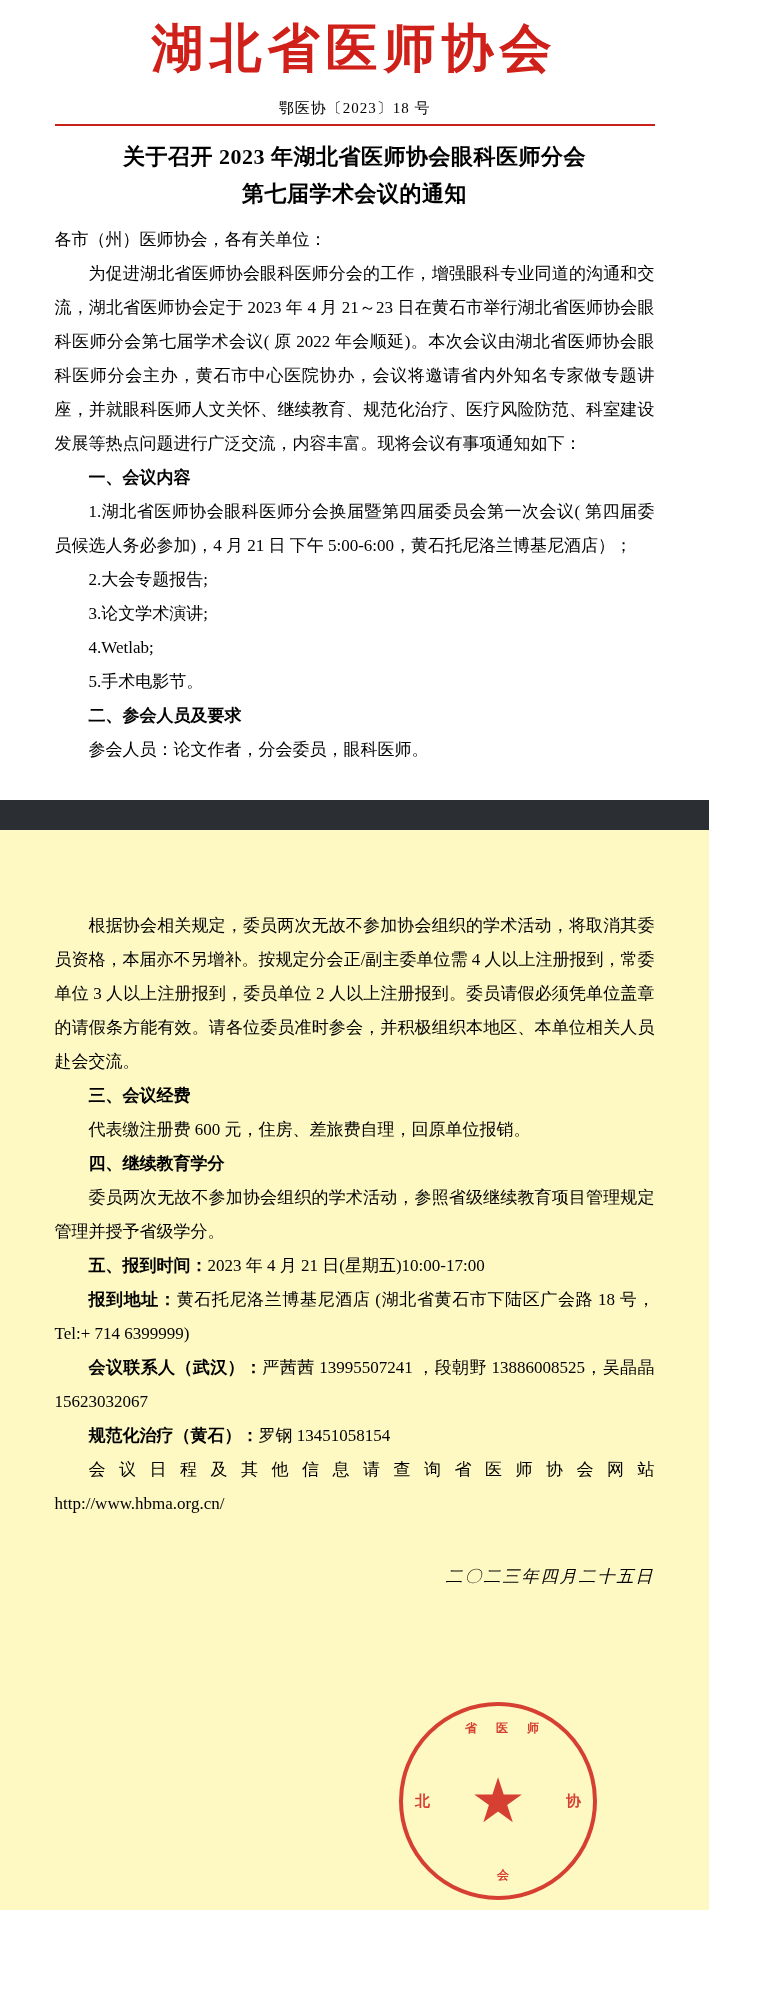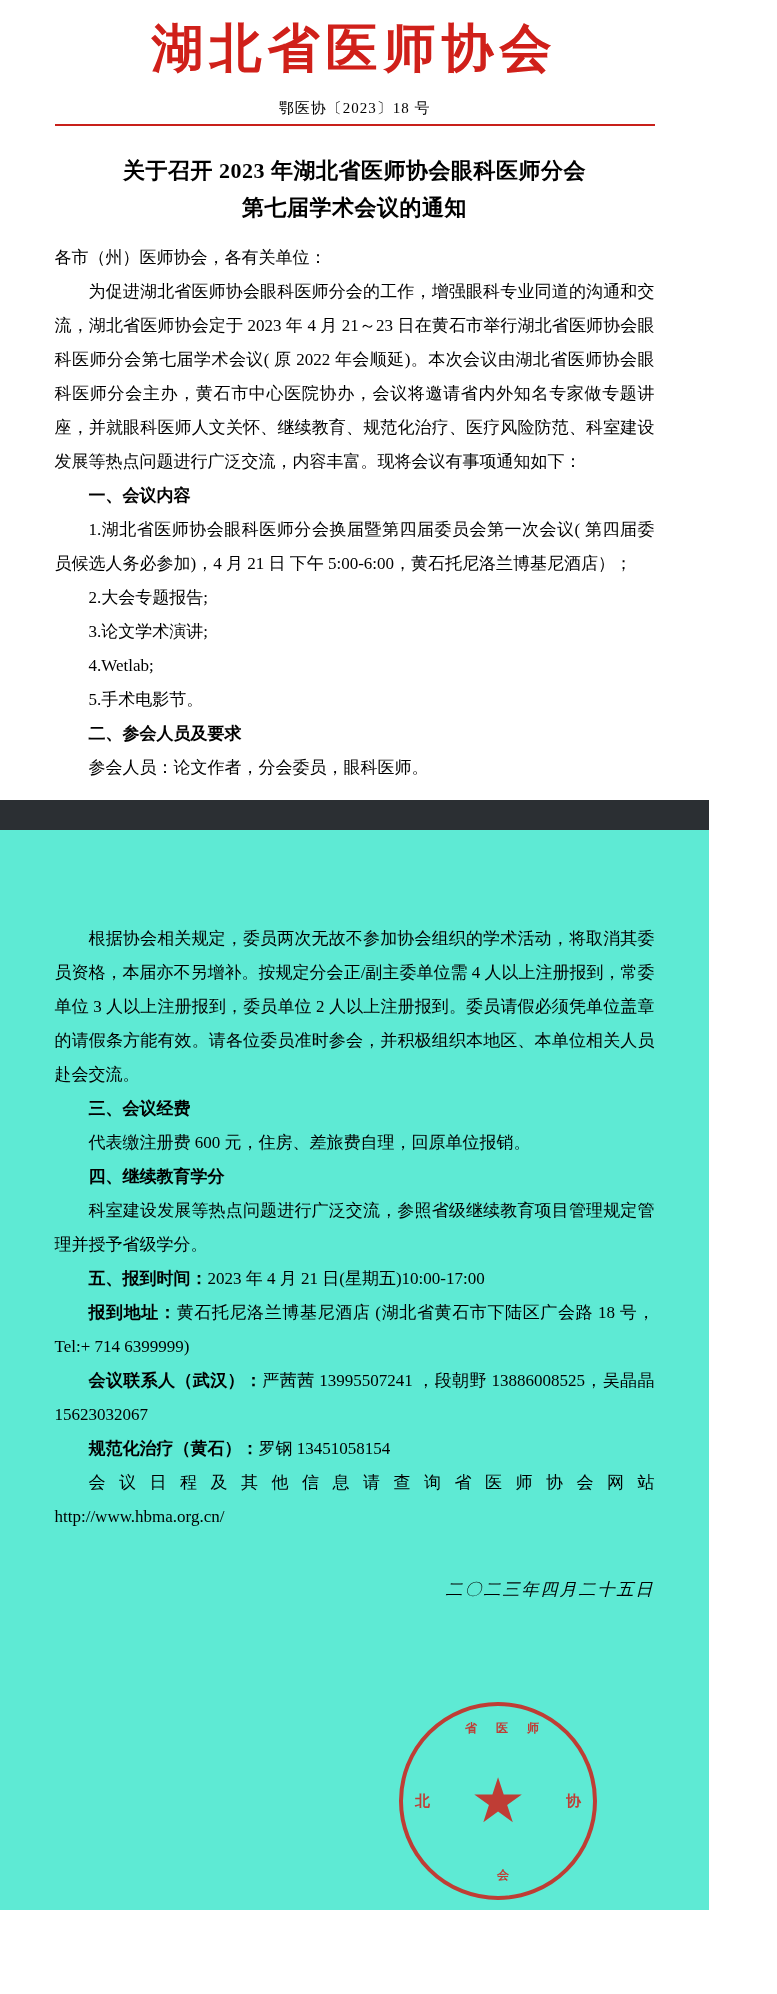--- a/index.html
+++ b/index.html
@@ -51,28 +51,28 @@
     border-bottom: 2px solid #c8201a;
     width: 600px;
     margin: 0 auto;
   }
 
   .doc-title {
     text-align: center;
     font-weight: bold;
     font-size: 22px;
     line-height: 1.7;
-    margin: 26px auto 10px auto;
+    margin: 12px auto 10px auto;
     width: 640px;
     letter-spacing: 0.5px;
   }
 
   .body-wrap {
     width: 600px;
-    margin: 14px auto;
+    margin: 1px auto;
     font-size: 17px;
     line-height: 2.0;
     text-align: justify;
   }
   .p {
     margin: 0;
     text-indent: 0;
   }
   .p-ind {
     margin: 0;
@@ -93,21 +93,21 @@
   }
 
   
   .gap {
     height: 30px;
     background: #2b2f33;
   }
 
   
   .sheet2 {
-    background: #5eead4;
+    background: #fef9c3;
     position: relative;
     padding-top: 78px;
     padding-bottom: 40px;
     min-height: 1080px;
     box-sizing: border-box;
   }
   .sign-date {
     width: 600px;
     margin: 44px auto 0 auto;
     text-align: right;
@@ -201,21 +201,21 @@
   <div class="gap"></div>
 
   <div class="sheet2">
     <div class="body-wrap">
       <p class="p-ind">根据协会相关规定，委员两次无故不参加协会组织的学术活动，将取消其委员资格，本届亦不另增补。按规定分会正/副主委单位需 4 人以上注册报到，常委单位 3 人以上注册报到，委员单位 2 人以上注册报到。委员请假必须凭单位盖章的请假条方能有效。请各位委员准时参会，并积极组织本地区、本单位相关人员赴会交流。</p>
 
       <p class="sec-head">三、会议经费</p>
       <p class="item">代表缴注册费 600 元，住房、差旅费自理，回原单位报销。</p>
 
       <p class="sec-head">四、继续教育学分</p>
-      <p class="p-ind">科室建设发展等热点问题进行广泛交流，参照省级继续教育项目管理规定管理并授予省级学分。</p>
+      <p class="p-ind">委员两次无故不参加协会组织的学术活动，参照省级继续教育项目管理规定管理并授予省级学分。</p>
 
       <p class="p-ind">
         <b>五、报到时间：</b><span>2023 年 4 月 21 日(星期五)10:00-17:00</span>
       </p>
 
       <p class="p-ind">
         <b>报到地址：</b><span>黄石托尼洛兰博基尼酒店 (湖北省黄石市下陆区广会路 18 号，Tel:+ 714 6399999)</span>
       </p>
 
       <p class="p-ind">

